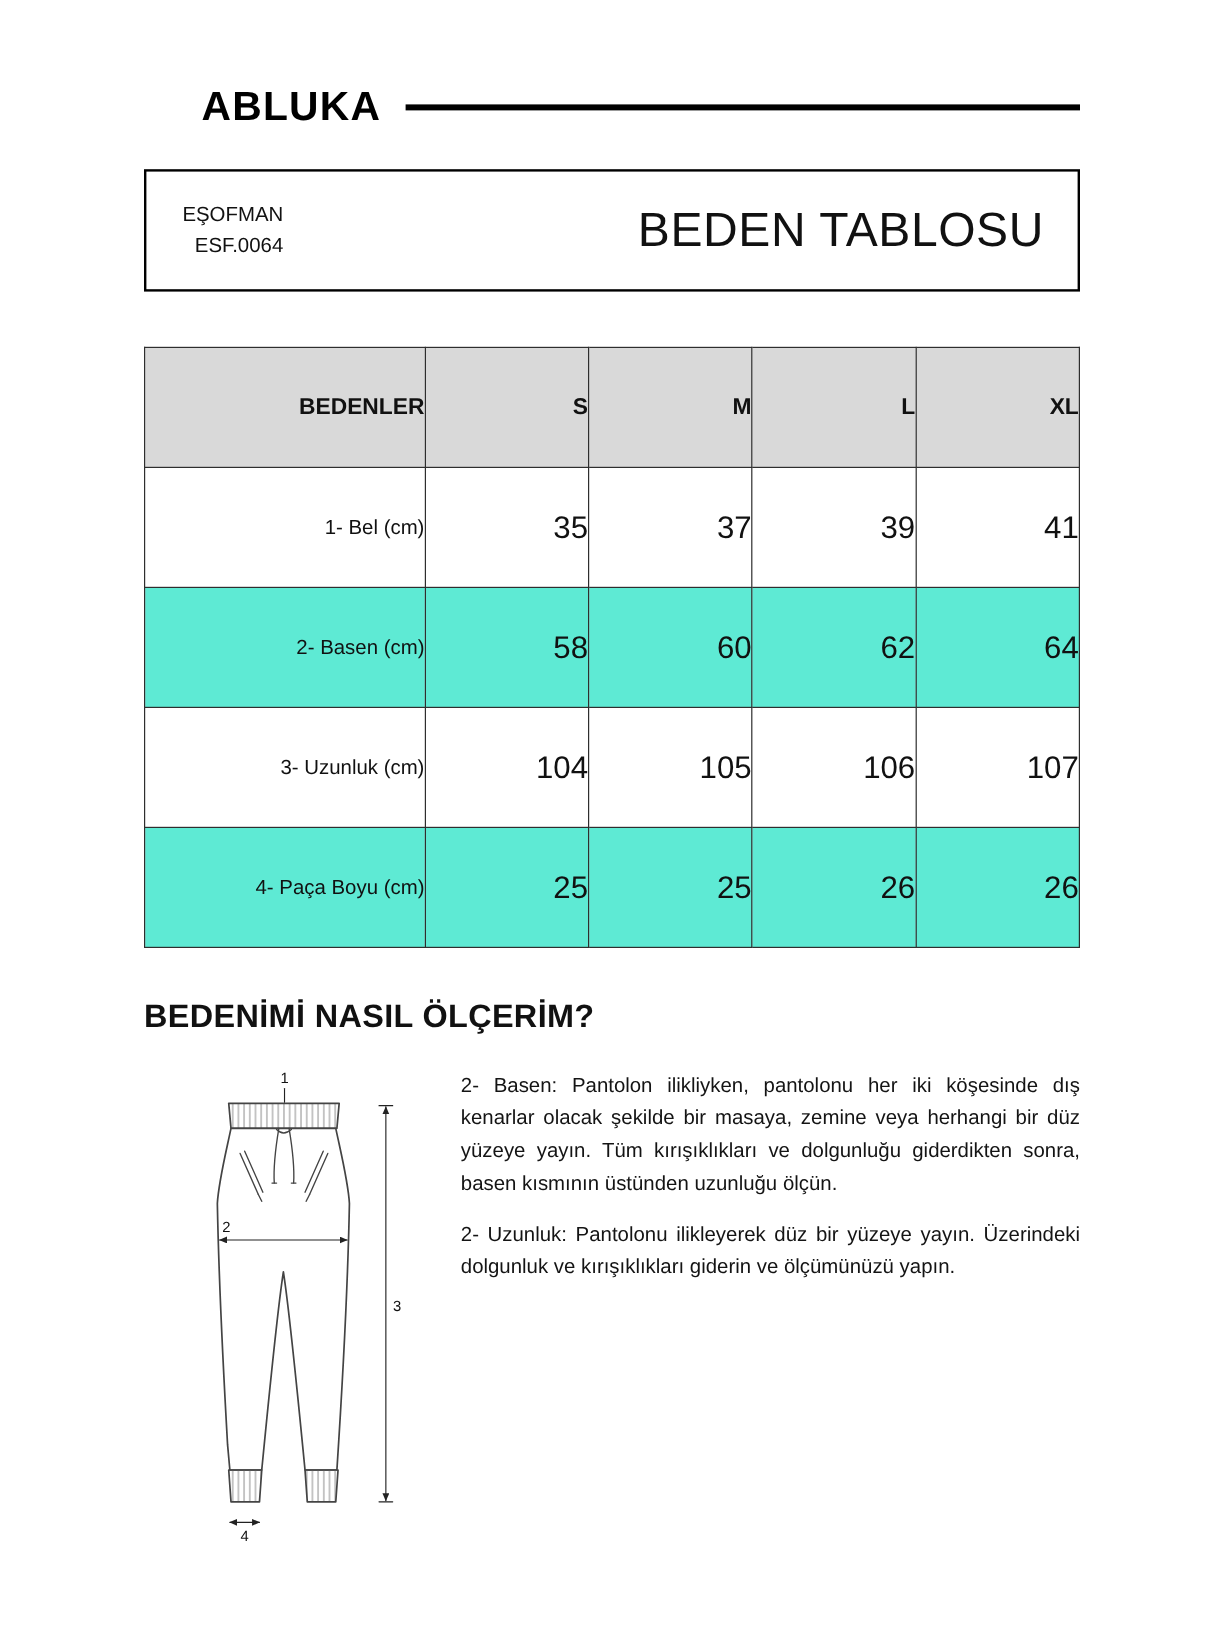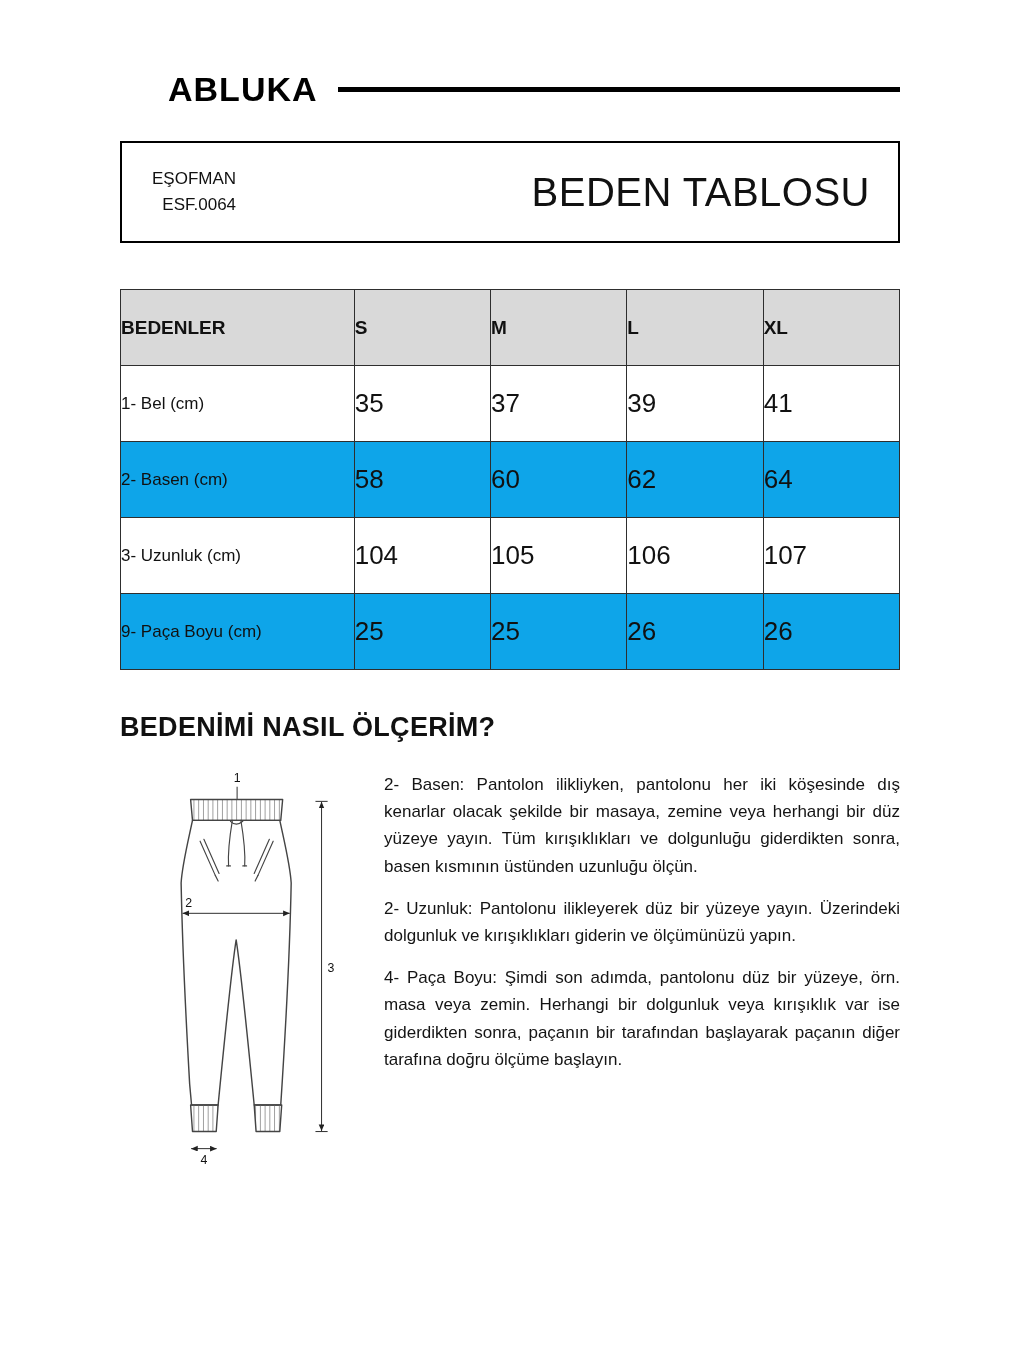--- a/index.html
+++ b/index.html
@@ -22,27 +22,27 @@
     text-align:right;
   }
   .product-info { font-size:17px; line-height:1.55; font-weight:500; }
   .header-title { font-size:40px; font-weight:400; letter-spacing:0.5px; }
 
   
   table.size-table {
     margin-top:46px; width:100%; border-collapse:collapse; table-layout:fixed;
   }
   table.size-table th, table.size-table td {
-    border:1px solid #2e2e2e; height:76px; text-align:left; vertical-align:middle;
+    border:1px solid #2e2e2e; height:100px; text-align:right; vertical-align:middle;
   }
   table.size-table col.c-label { width:30%; }
   table.size-table th { background:#d9d9d9; font-size:19px; font-weight:700; }
   table.size-table td.row-label { font-size:17px; font-weight:400; }
   table.size-table td.row-val { font-size:26px; font-weight:400; }
-  table.size-table tr.shaded td { background:#0ea5e9; }
+  table.size-table tr.shaded td { background:#5eead4; }
 
   
   .section-title { margin-top:42px; font-size:27px; font-weight:800; letter-spacing:0.3px; }
   .measure-row { display:flex; margin-top:28px; gap:26px; align-items:flex-start; }
   .figure-col { flex:0 0 238px; display:flex; justify-content:center; }
   .figure-col svg { width:226px; height:408px; }
   .instructions-col { flex:1; }
   .instructions-col p {
     font-size:17px; line-height:1.6; text-align:justify; margin-bottom:15px; color:#141414;
   }
@@ -96,21 +96,21 @@
       <td class="row-val">64</td>
     </tr>
     <tr>
       <td class="row-label">3- Uzunluk (cm)</td>
       <td class="row-val">104</td>
       <td class="row-val">105</td>
       <td class="row-val">106</td>
       <td class="row-val">107</td>
     </tr>
     <tr class="shaded">
-      <td class="row-label">9- Paça Boyu (cm)</td>
+      <td class="row-label">4- Paça Boyu (cm)</td>
       <td class="row-val">25</td>
       <td class="row-val">25</td>
       <td class="row-val">26</td>
       <td class="row-val">26</td>
     </tr>
   </tbody>
     </table>
 
   <div class="section-title">BEDENİMİ NASIL ÖLÇERİM?</div>
 
@@ -164,17 +164,16 @@
           <text x="62" y="143">2</text>
           <text x="212" y="212">3</text>
           <text x="78" y="414">4</text>
         </g>
       </svg>
     </div>
 
     <div class="instructions-col">
       <p>2- Basen: Pantolon ilikliyken, pantolonu her iki köşesinde dış kenarlar olacak şekilde bir masaya, zemine veya herhangi bir düz yüzeye yayın. Tüm kırışıklıkları ve dolgunluğu giderdikten sonra, basen kısmının üstünden uzunluğu ölçün.</p>
       <p>2- Uzunluk: Pantolonu ilikleyerek düz bir yüzeye yayın. Üzerindeki dolgunluk ve kırışıklıkları giderin ve ölçümünüzü yapın.</p>
-      <p>4- Paça Boyu: Şimdi son adımda, pantolonu düz bir yüzeye, örn. masa veya zemin. Herhangi bir dolgunluk veya kırışıklık var ise giderdikten sonra, paçanın bir tarafından başlayarak paçanın diğer tarafına doğru ölçüme başlayın.</p>
     </div>
   </div>
 
 </div>
 
 </body></html>

